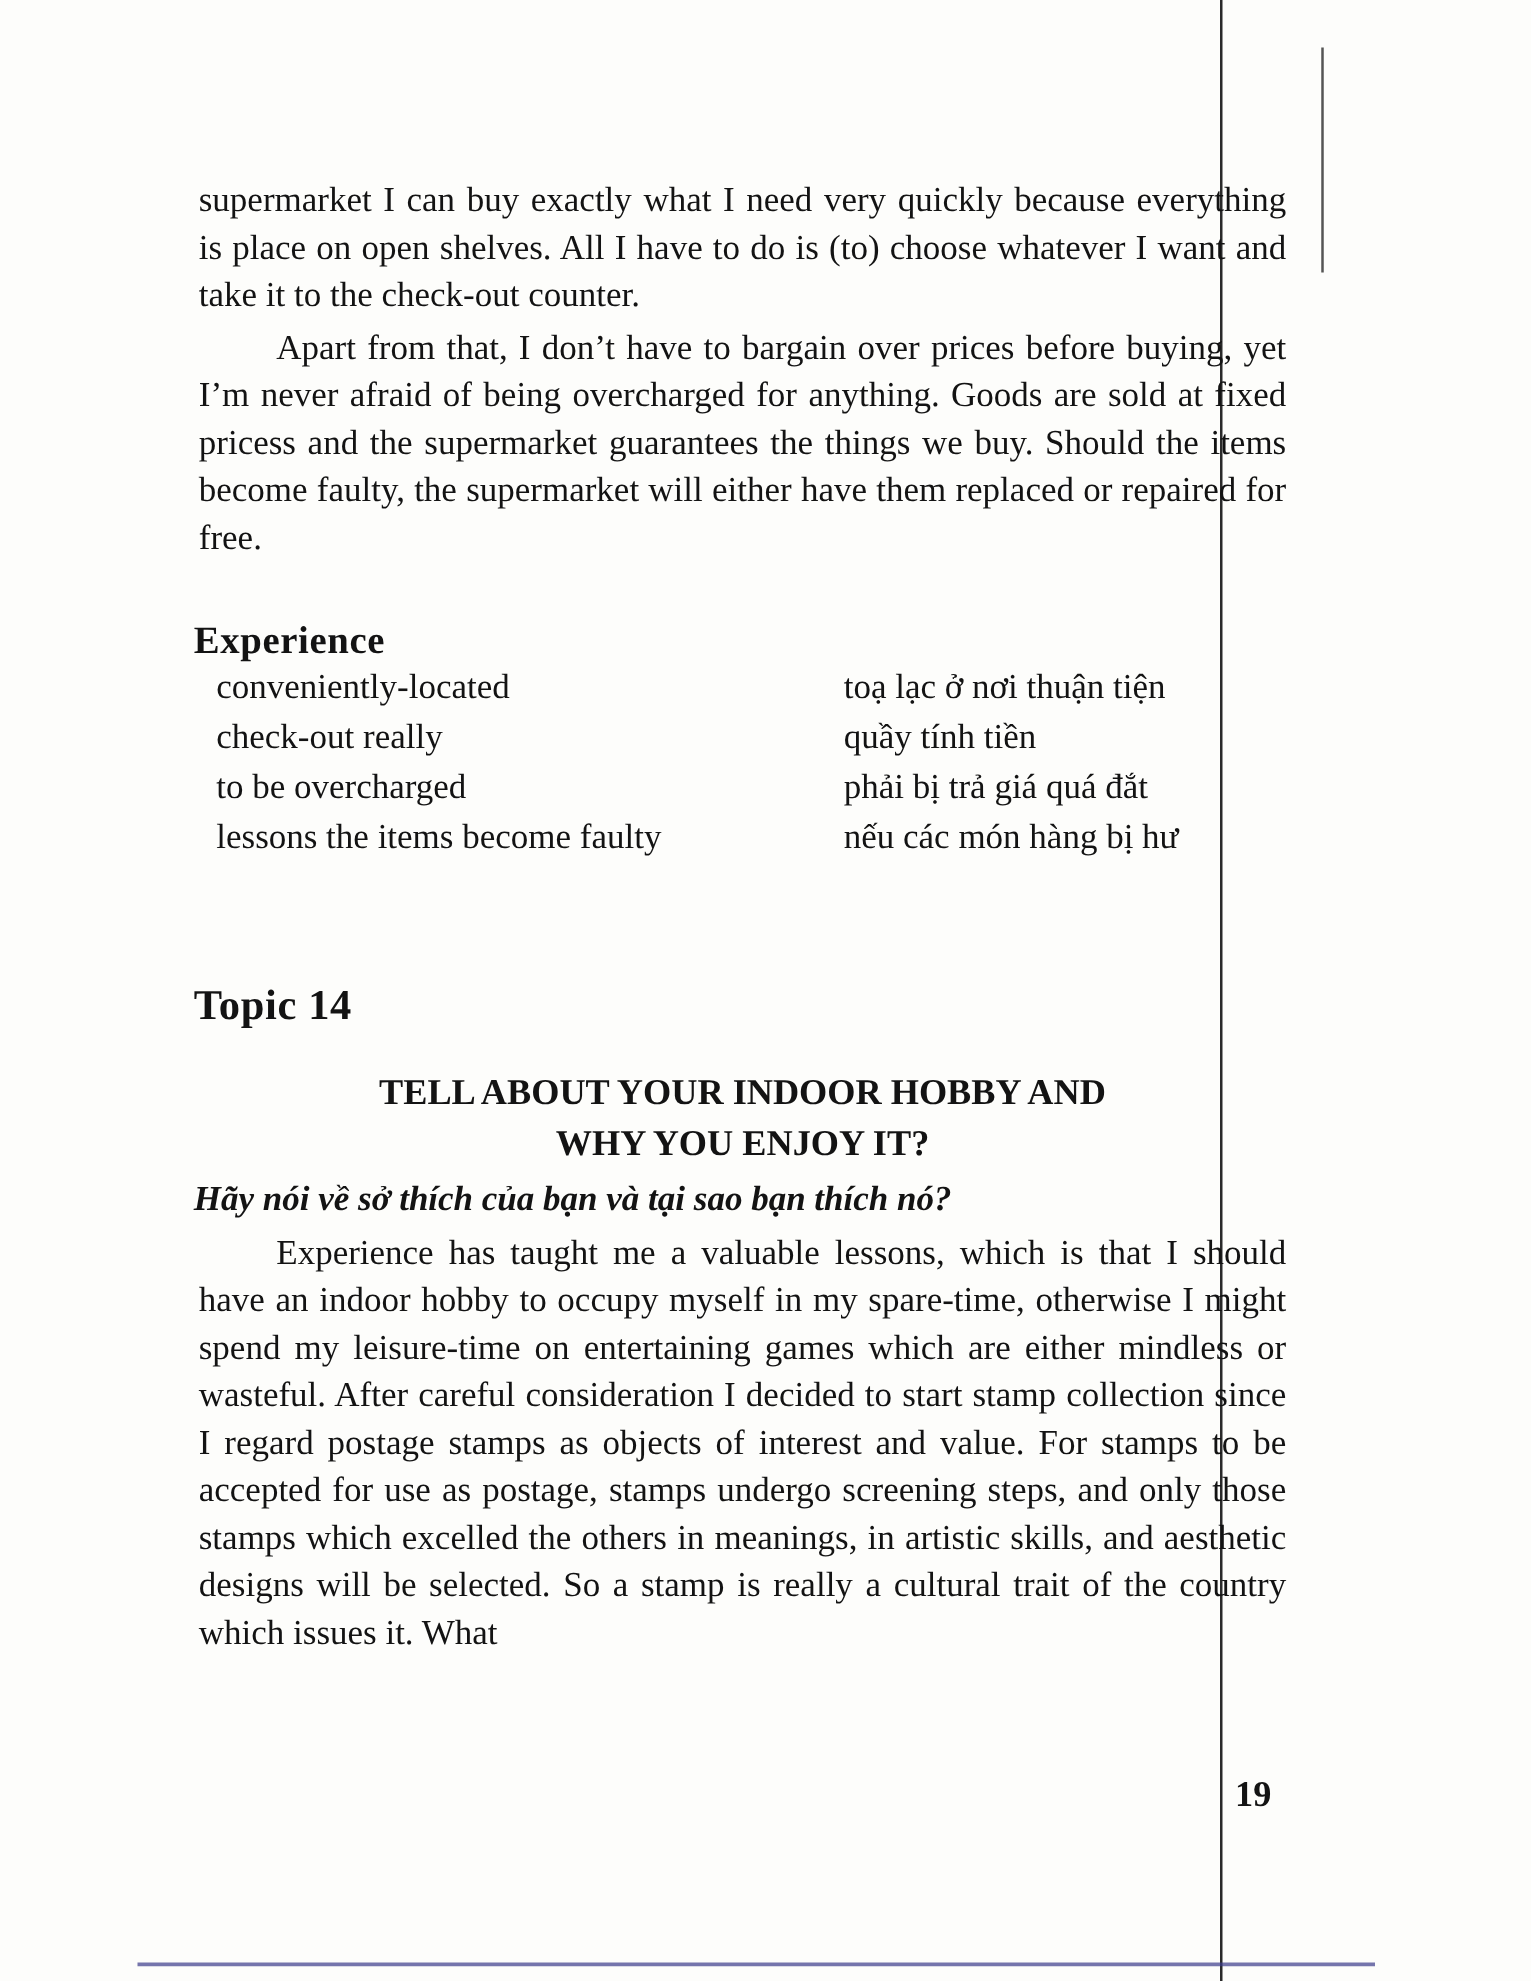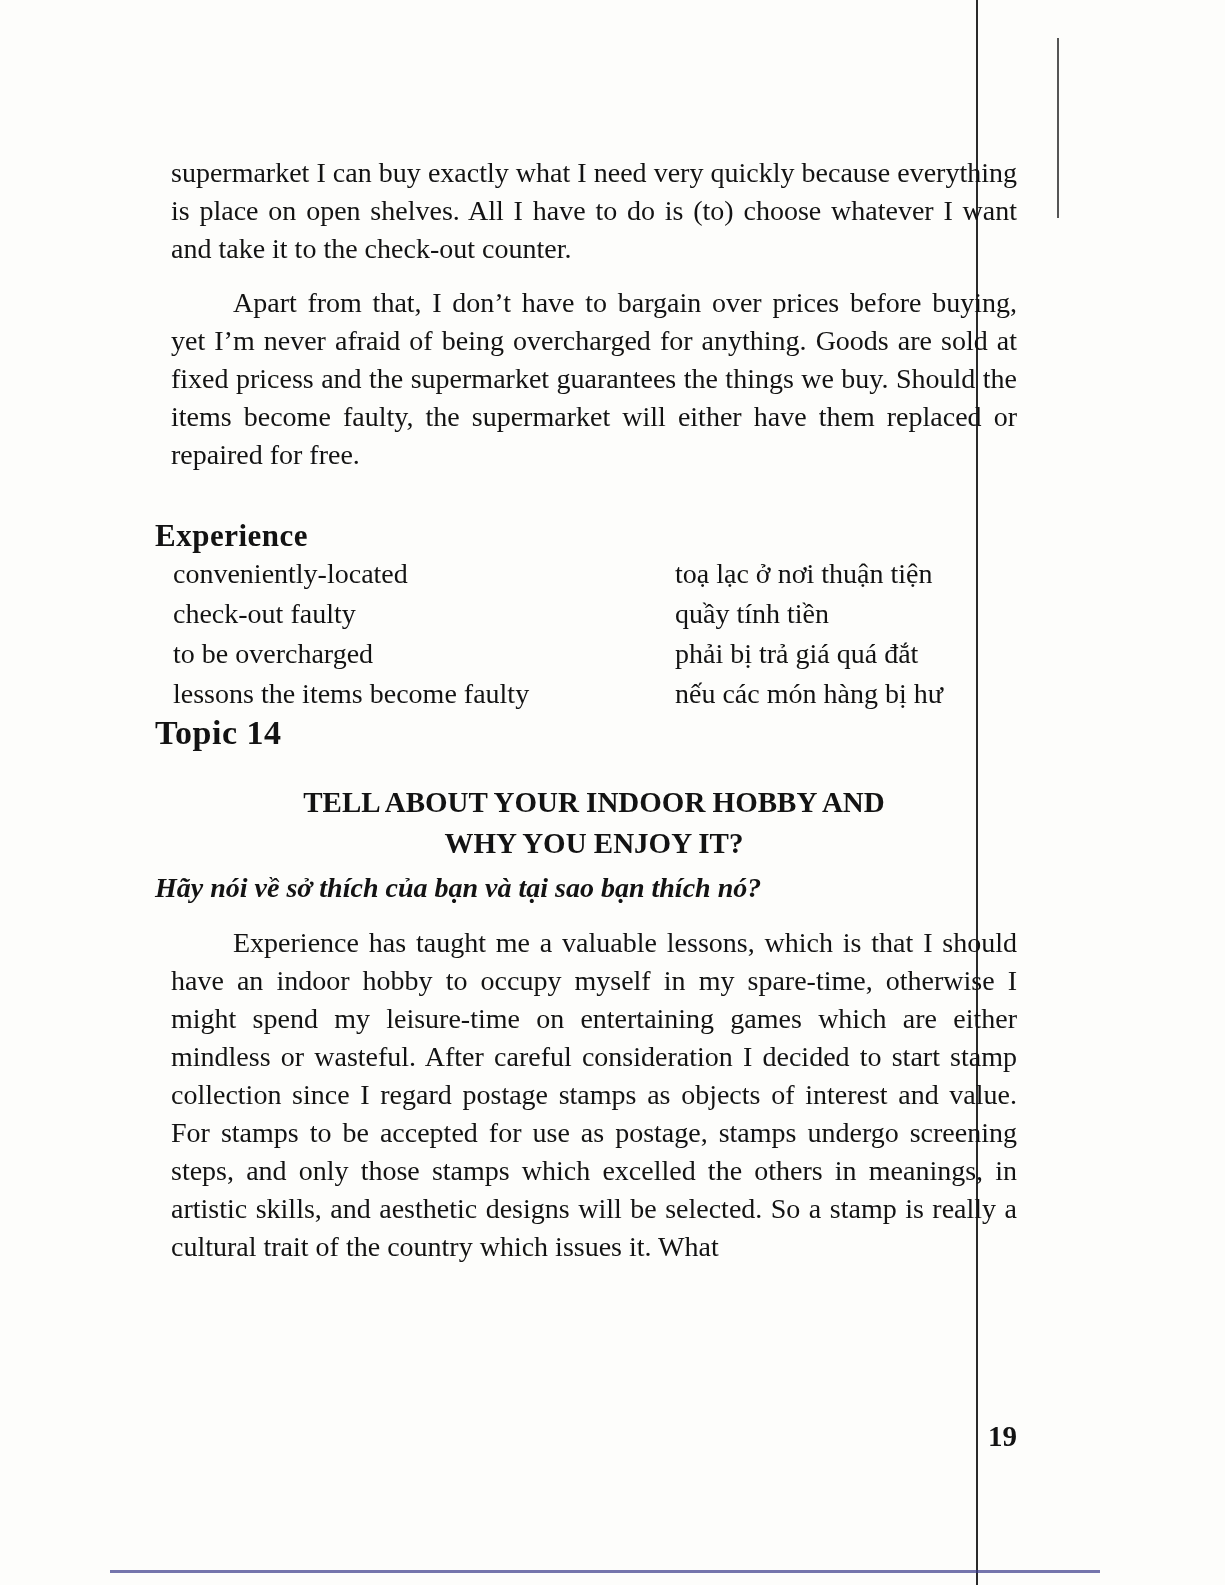--- a/index.html
+++ b/index.html
@@ -47,21 +47,21 @@
     position: absolute;
     left: 155px;
     top: 138px;
     width: 878px;
     z-index: 2;
   }
   p.body-text {
     font-size: 28px;
     line-height: 38px;
     text-align: justify;
-    margin: 16px;
+    margin: 4px;
   }
   p.indent {
     text-indent: 62px;
   }
   .vocab-heading {
     font-size: 31px;
     font-weight: bold;
     margin-top: 44px;
     letter-spacing: .5px;
   }
@@ -70,20 +70,21 @@
   }
   .vocab-row {
     display: grid;
     grid-template-columns: 502px 1fr;
     font-size: 28px;
     line-height: 40px;
   }
   .topic-heading {
     font-size: 34px;
     font-weight: bold;
+    margin-top: 96px;
     letter-spacing: .5px;
   }
   .essay-title {
     margin-top: 30px;
     text-align: center;
     font-size: 29px;
     font-weight: bold;
     line-height: 41px;
   }
   .essay-subtitle {
@@ -119,21 +120,21 @@
   <p class="body-text indent">Apart from that, I don’t have to bargain over prices before buying, yet I’m never afraid of being overcharged for anything. Goods are sold at fixed pricess and the supermarket guarantees the things we buy. Should the items become faulty, the supermarket will either have them replaced or repaired for free.</p>
 
   <div class="vocab-heading">Experience</div>
 
   <div class="vocab-list">
     <div class="vocab-row">
       <span>conveniently-located</span>
       <span>toạ lạc ở nơi thuận tiện</span>
     </div>
     <div class="vocab-row">
-      <span>check-out faulty</span>
+      <span>check-out really</span>
       <span>quầy tính tiền</span>
     </div>
     <div class="vocab-row">
       <span>to be overcharged</span>
       <span>phải bị trả giá quá đắt</span>
     </div>
     <div class="vocab-row">
       <span>lessons the items become faulty</span>
       <span>nếu các món hàng bị hư</span>
     </div>

